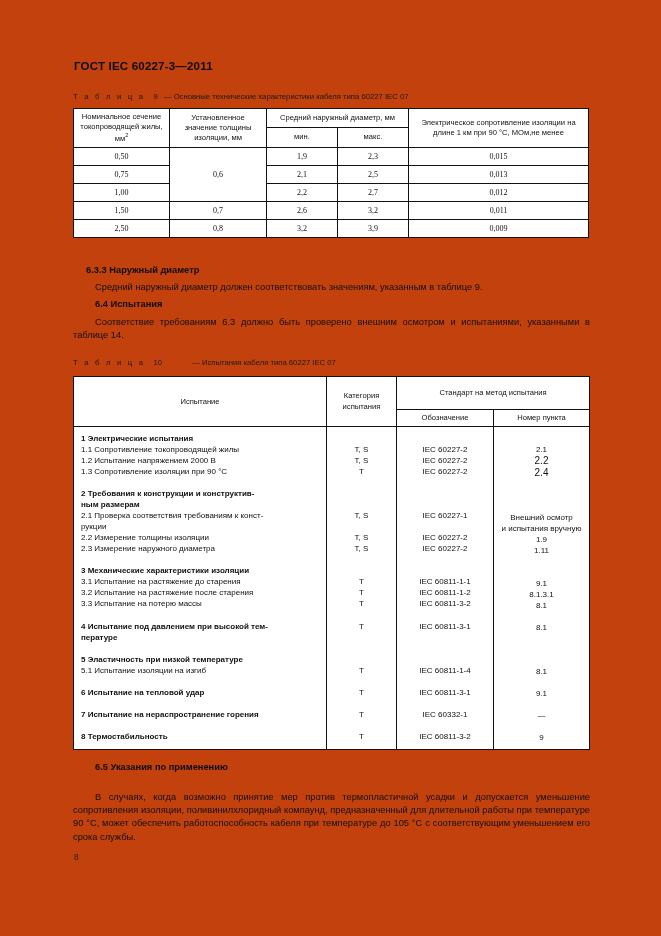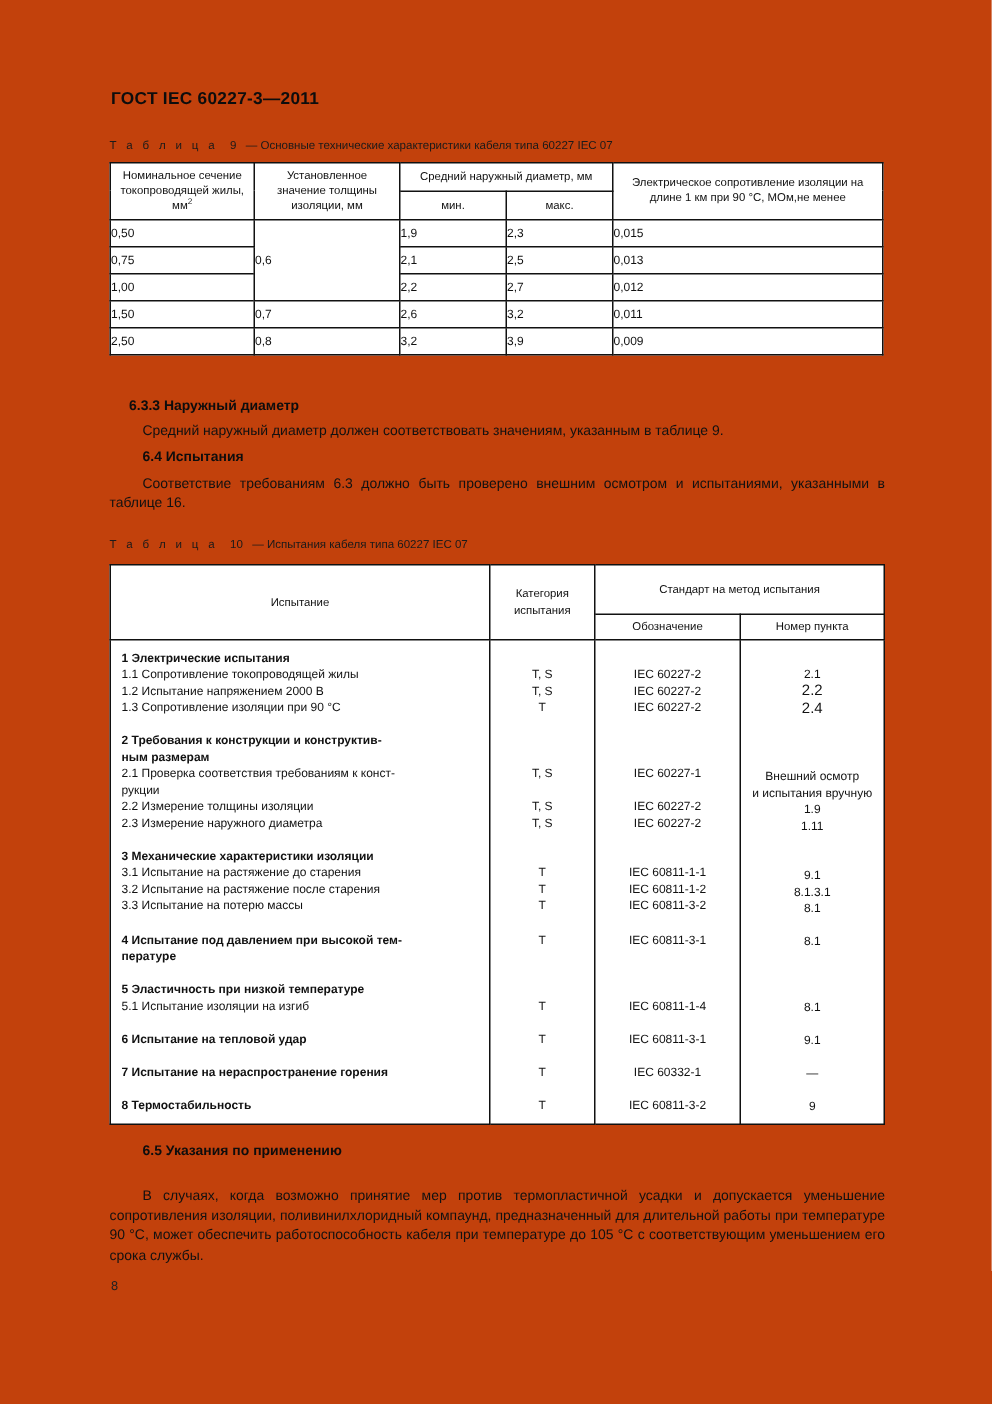--- a/index.html
+++ b/index.html
@@ -66,23 +66,24 @@
     padding: 3px 4px;
   }
 
   
   #table9 {
     left: 73px;
     top: 108px;
     width: 516px;
   }
   #table9 td.num {
-    text-align: left;
+    text-align: center;
     height: 17px;
     font-size: 8px;
+    font-family: Liberation Serif, serif;
   }
   #table9 th.hdr-nom   { width: 87px; }
   #table9 th.hdr-thick { width: 88px; }
   #table9 th.hdr-min   { width: 85px; }
   #table9 th.hdr-max   { width: 85px; }
   #table9 th.hdr-res   { width: 171px; }
   #table9 .sup { font-size: 5.5px; vertical-align: super; }
 
   
   #table10 {
@@ -203,26 +204,26 @@
       <td class="num">3,9</td>
       <td class="num">0,009</td>
     </tr>
   </tbody>
     </table>
 
   <div class="sec-head" style="left:86px; top:265px;">6.3.3  Наружный диаметр</div>
   <div class="para" style="left:95px; top:281px; width:495px;">Средний наружный диаметр должен соответствовать значениям, указанным в таблице 9.</div>
 
   <div class="sec-head" style="left:95px; top:299px;">6.4  Испытания</div>
-  <div class="para just" style="left:73px; top:316px; width:517px; text-indent:22px;">Соответствие требованиям 6.3 должно быть проверено внешним осмотром и испытаниями, указанными в таблице 16.</div>
+  <div class="para just" style="left:73px; top:316px; width:517px; text-indent:22px;">Соответствие требованиям 6.3 должно быть проверено внешним осмотром и испытаниями, указанными в таблице 14.</div>
 
   <div class="table-caption" style="left:73px; top:358px;">
     <span class="spaced">Т а б л и ц а</span>
     <span style="padding-left:6px;">10</span>
-    <span style="padding-left:4px;">— Испытания кабеля типа 60227 IEC 07</span>
+    <span style="padding-left:4px;margin-left:24px;">— Испытания кабеля типа 60227 IEC 07</span>
   </div>
 
   <table class="doc-table" id="table10">
     <colgroup>
       <col class="c-test">
         <col class="c-cat">
         <col class="c-desig">
         <col class="c-item">
     </colgroup>
     <tbody>

